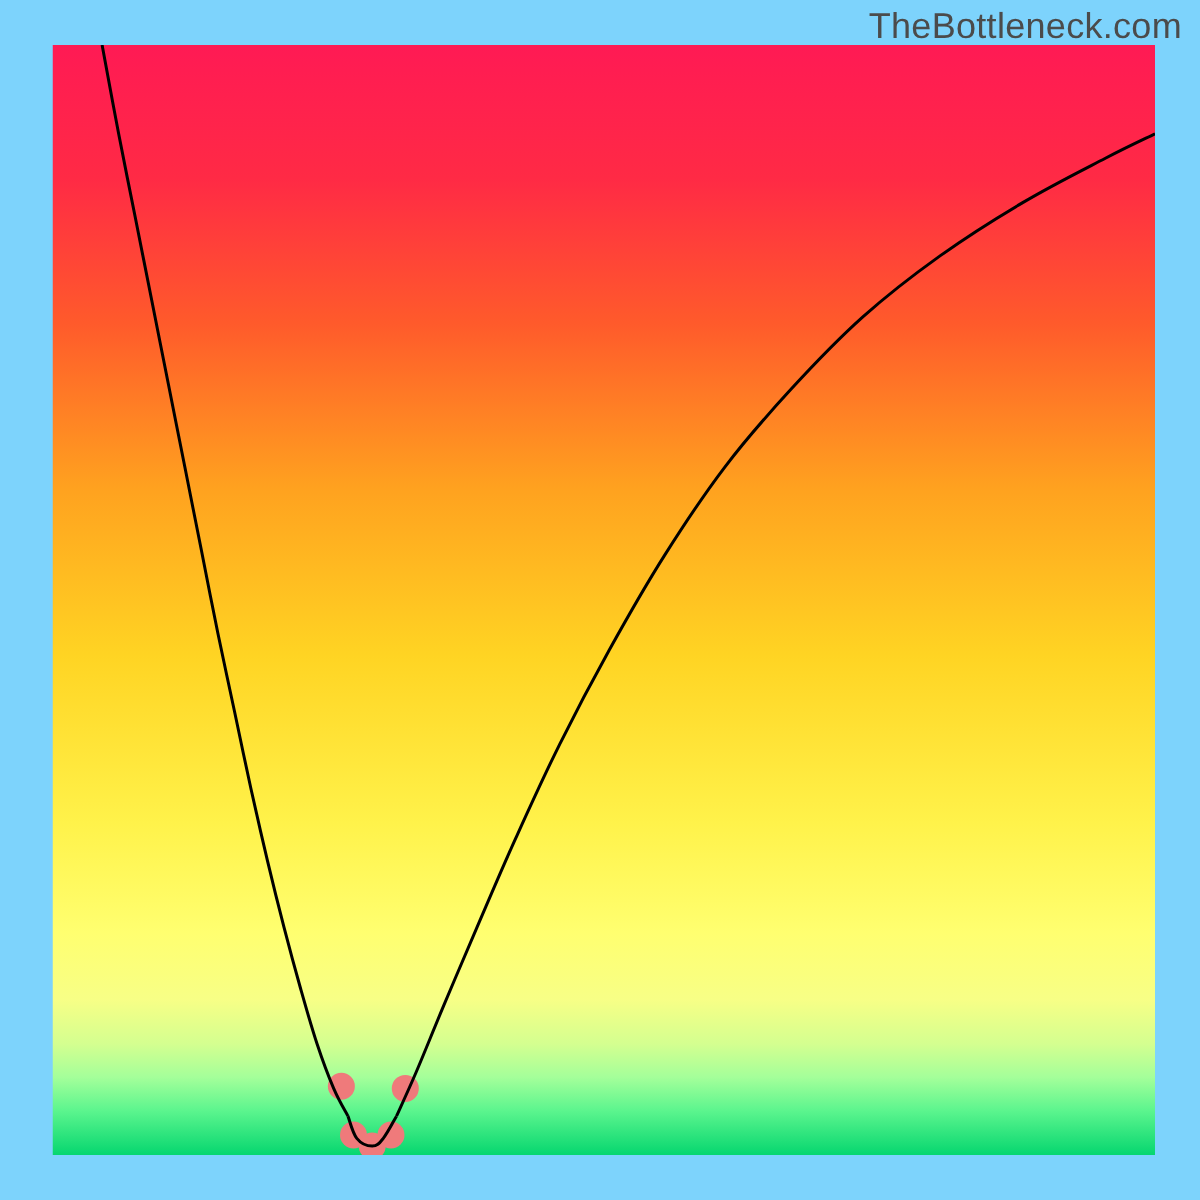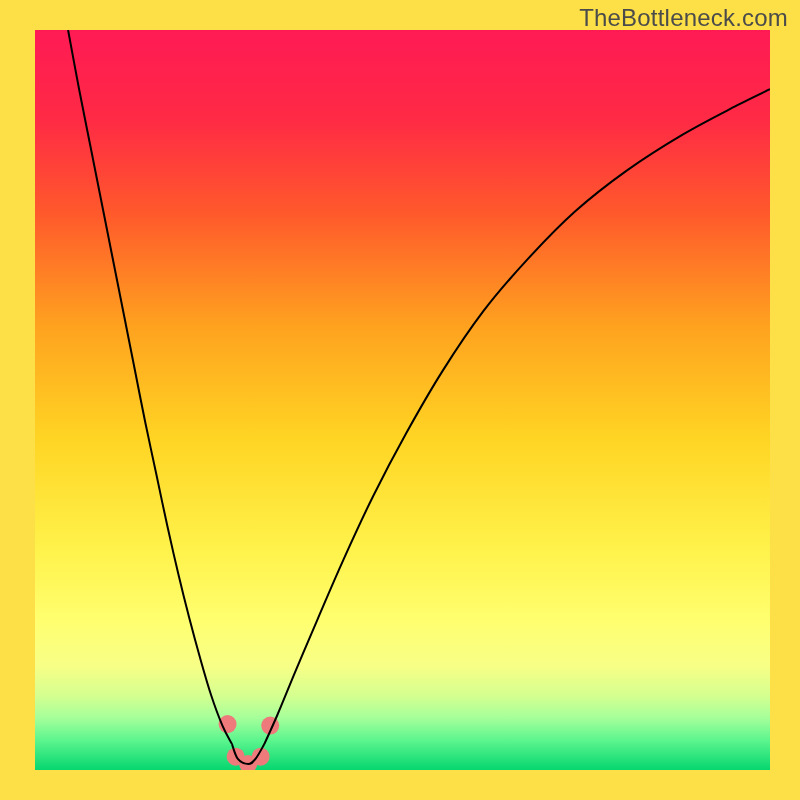--- a/index.html
+++ b/index.html
@@ -9,21 +9,21 @@
     height: 800px;
     background: #000000;
     overflow: hidden;
   }
   .frame {
     position: absolute;
     left: 0;
     top: 0;
     width: 800px;
     height: 800px;
-    background: #fde047;
+    background: #7dd3fc;
   }
   .plot-area {
     position: absolute;
     left: 35px;
     top: 30px;
     width: 735px;
     height: 740px;
   }
   .watermark {
     position: absolute;

